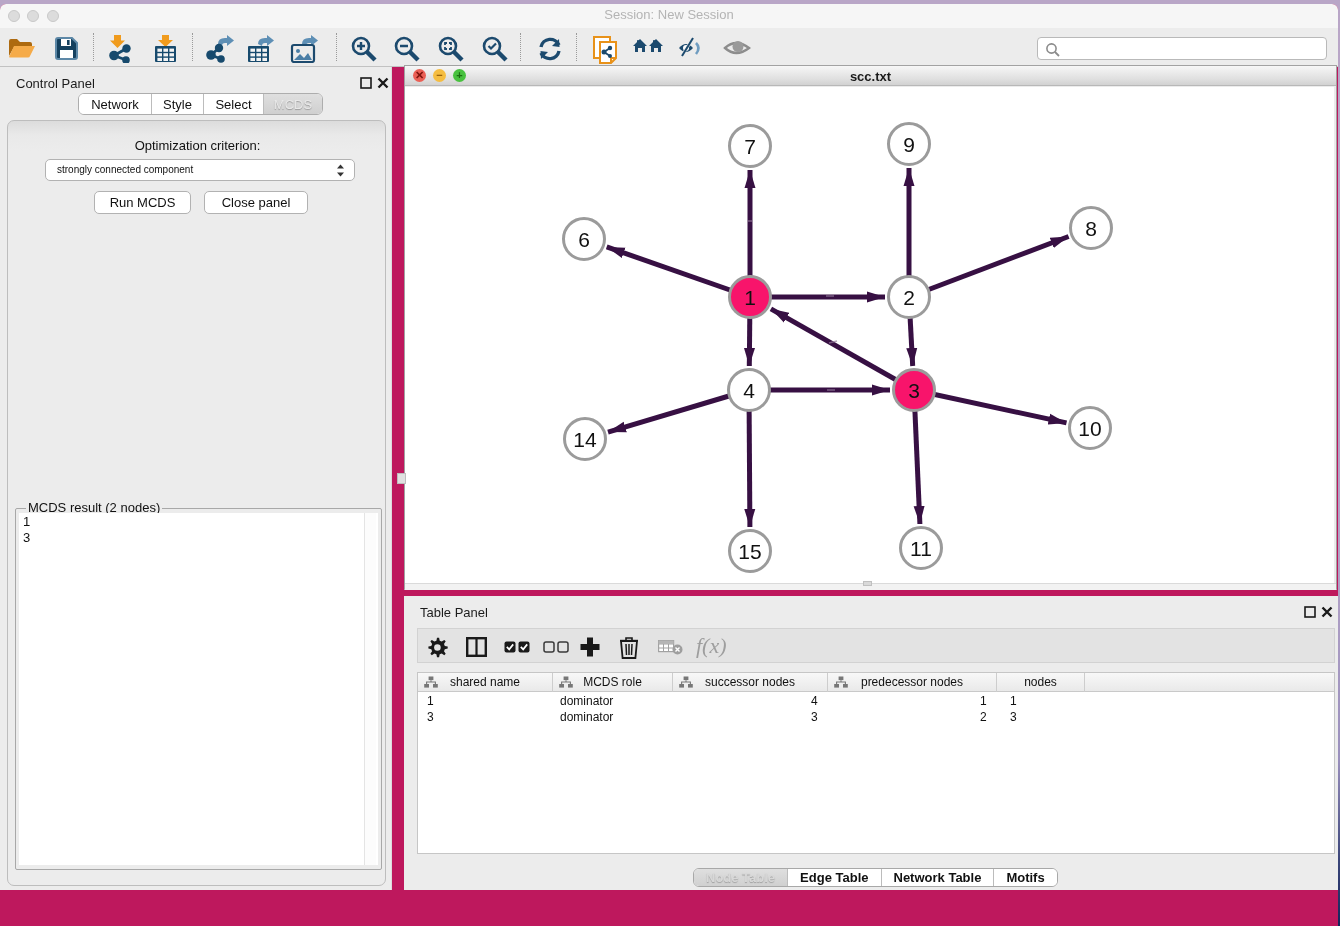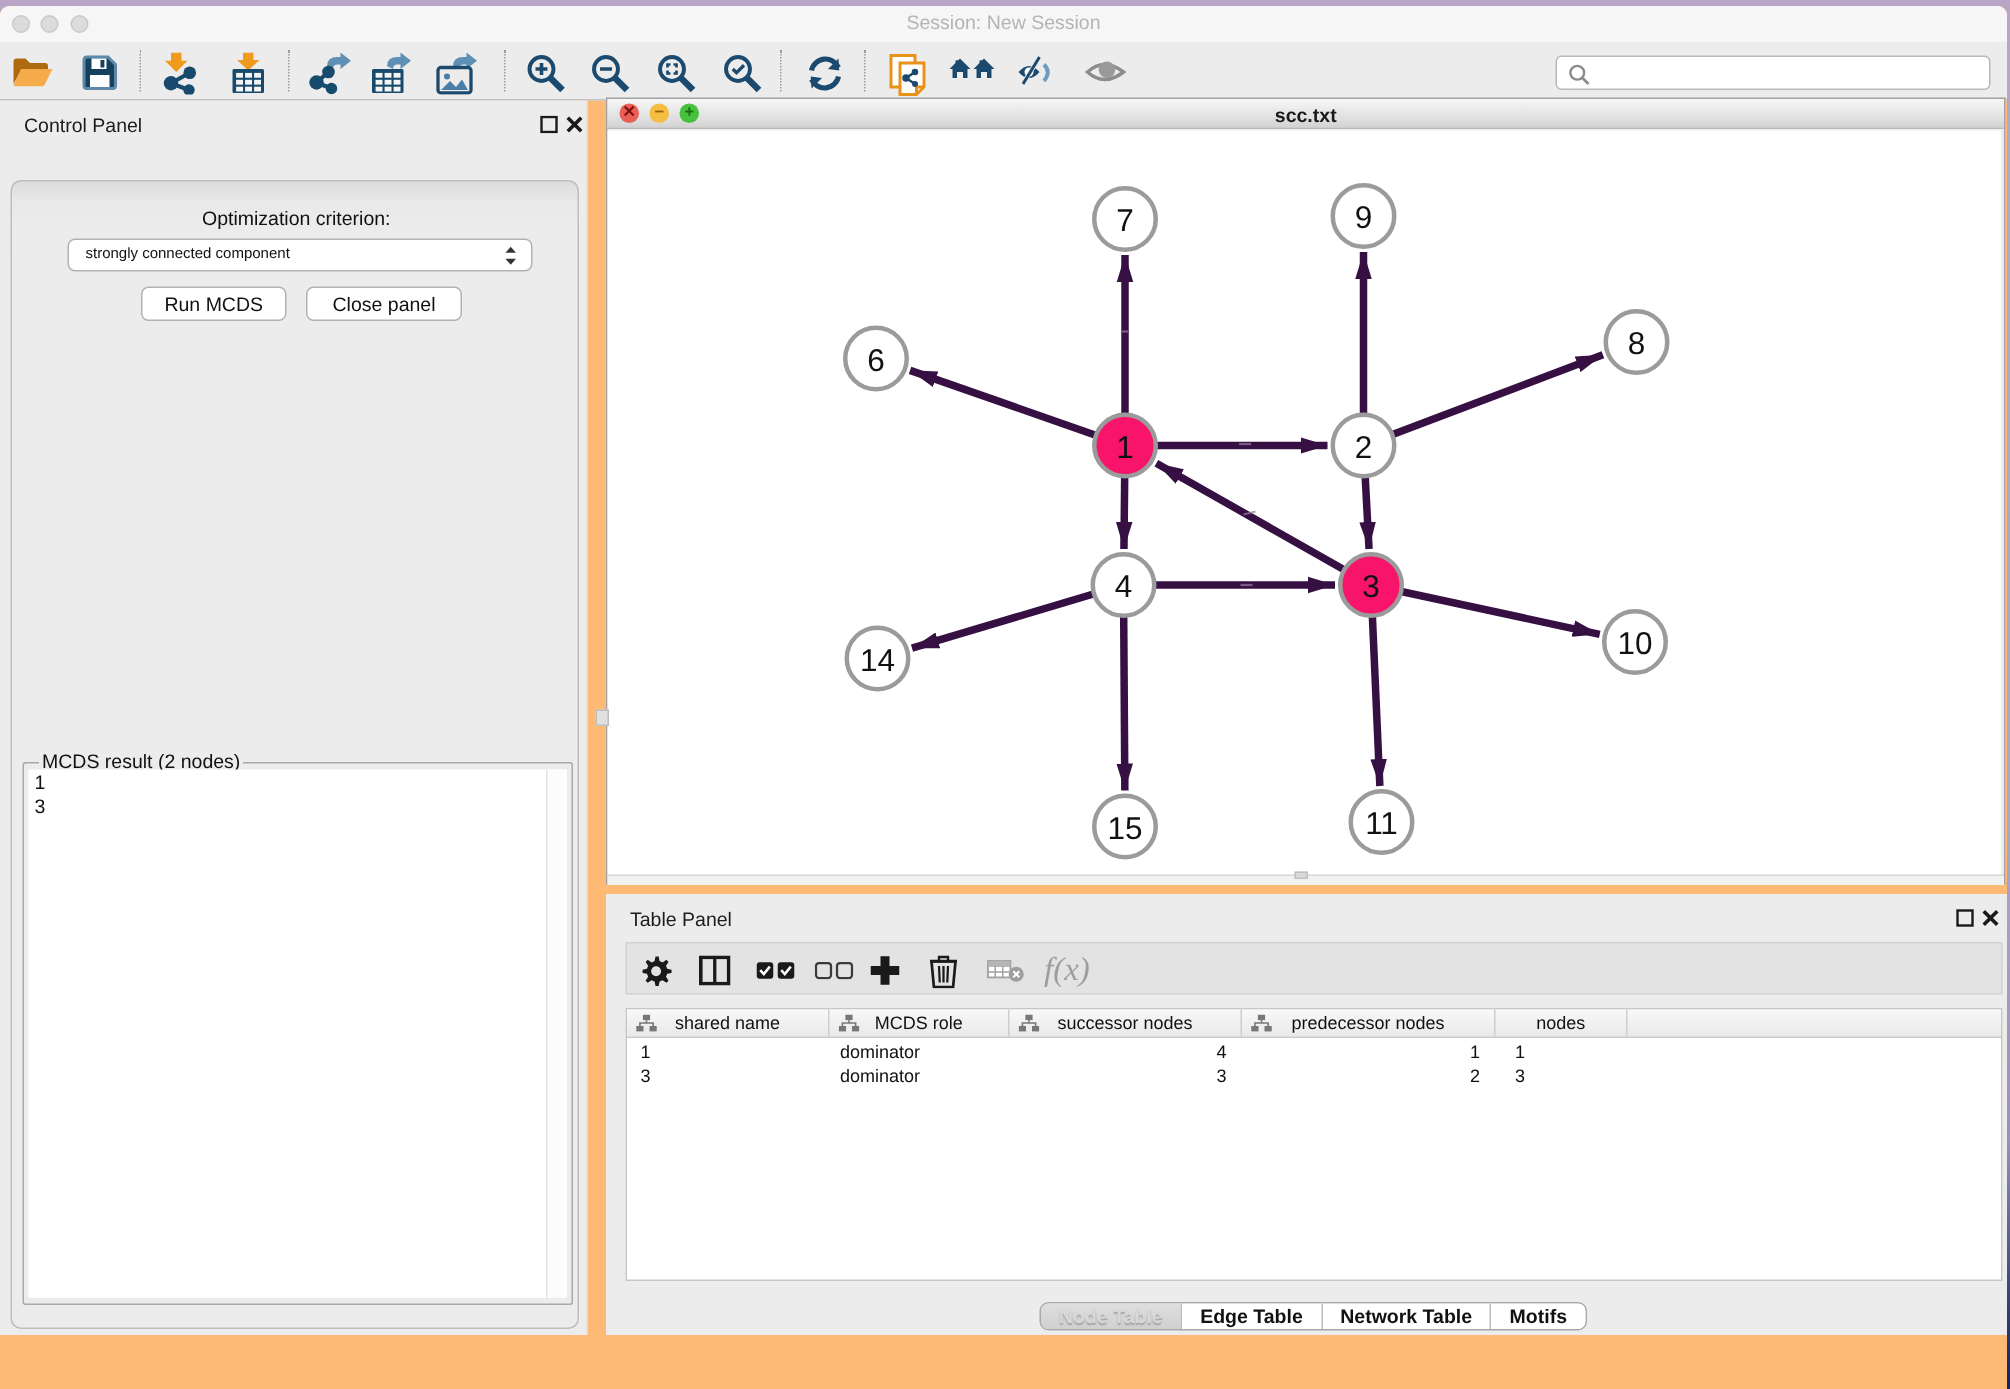--- a/index.html
+++ b/index.html
@@ -1,20 +1,20 @@
 <!DOCTYPE html>
 <html><head>
 <meta charset="utf-8">
 <style>
 * { margin:0; padding:0; box-sizing:border-box; }
 html,body { width:1340px; height:926px; overflow:hidden; }
 body { font-family:"Liberation Sans", sans-serif;
   background:linear-gradient(180deg,#b9a6c7 0%,#b3a2c6 60%,#9a90bd 82%,#3a4579 93%,#13235c 100%); }
 #win { position:absolute; left:0; top:4px; width:1338px; height:922px;
-  background:#fdba74; border-radius:6px 6px 0 0; overflow:hidden; }
+  background:#be185d; border-radius:6px 6px 0 0; overflow:hidden; }
 .abs { position:absolute; }
 
 
 #titlebar { position:absolute; left:0; top:0; width:1338px; height:24px;
   background:#f6f6f6; }
 .tl { position:absolute; top:6px; width:12px; height:12px; border-radius:50%;
   background:#dcdcdc; border:1px solid #c8c8c8; }
 #title { position:absolute; top:3px; left:0; width:1338px; text-align:center;
   font-size:13px; color:#b4b4b4; }
 
@@ -251,20 +251,26 @@
   <div id="cpanel">
     <div id="cphead">
       <span class="panetitle abs" style="left:16px; top:9px;">Control Panel</span>
       <svg class="abs" style="left:360px; top:10px;" width="12" height="12" viewBox="0 0 12 12">
           <rect x="1" y="1" width="10" height="10" fill="none" stroke="#1a1a1a" stroke-width="1.6"></rect>
         </svg>
       <svg class="abs" style="left:377px; top:10px;" width="12" height="12" viewBox="0 0 12 12">
           <path d="M1.5 1.5 L10.5 10.5 M10.5 1.5 L1.5 10.5" stroke="#1a1a1a" stroke-width="2.4"></path>
         </svg>
     </div>
+    <div id="cptabs">
+      <div class="ctab" style="width:73px;">Network</div>
+        <div class="ctab" style="width:52px;">Style</div>
+        <div class="ctab" style="width:60px;">Select</div>
+        <div class="ctab sel last" style="width:58px;">MCDS</div>
+    </div>
     <div id="cpbody">
       <div id="optlabel">Optimization criterion:</div>
       <div id="dropdown">strongly connected component
         <svg style="position:absolute;right:8px;top:3px;" width="11" height="15" viewBox="0 0 11 15">
           <path d="M2 5.5 L5.5 1.5 L9 5.5 Z" fill="#333"></path>
           <path d="M2 9.5 L5.5 13.5 L9 9.5 Z" fill="#333"></path>
         </svg>
       </div>
       <div class="btn" style="left:86px; width:97px;">Run MCDS</div>
       <div class="btn" style="left:196px; width:104px;">Close panel</div>

